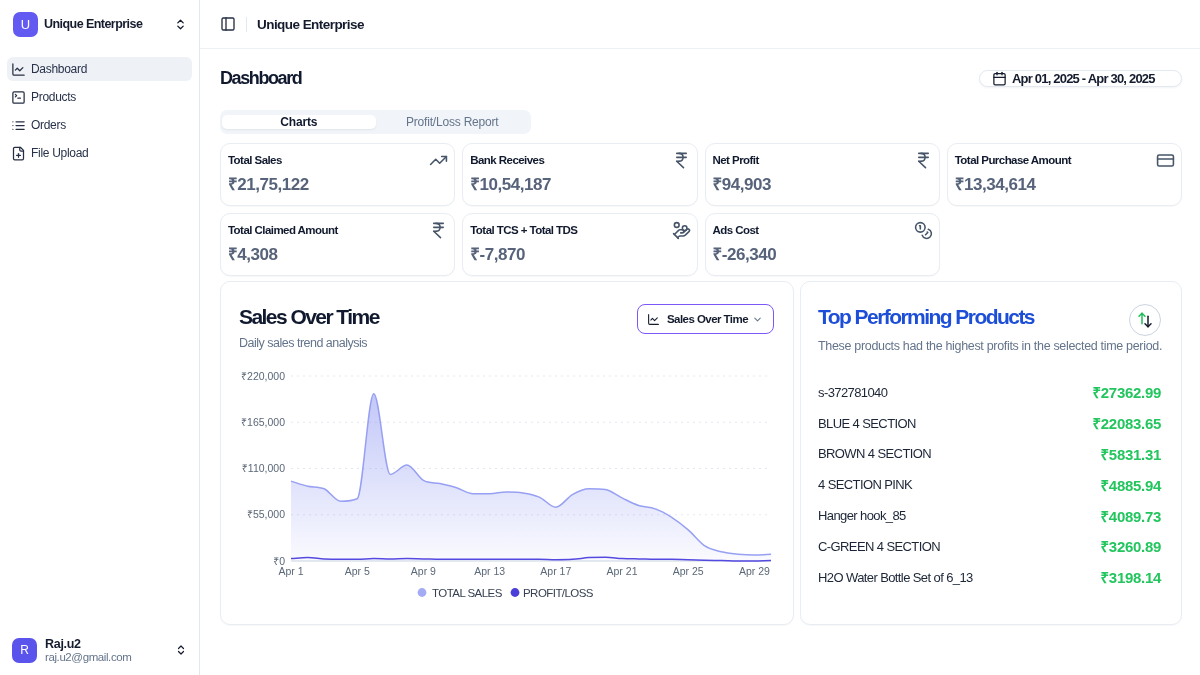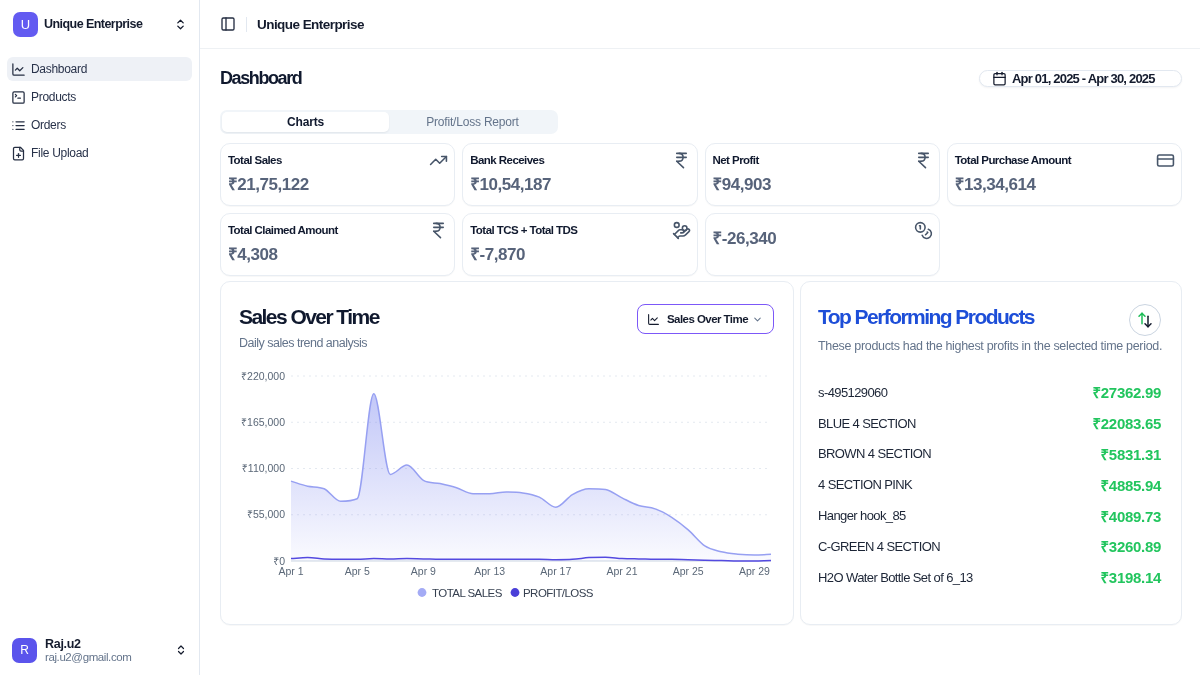--- a/index.html
+++ b/index.html
@@ -26,22 +26,22 @@
 .main { position:absolute; left:200px; top:0; width:1000px; height:675px; }
 .header { height:48px; box-shadow:0 1px 0 #eef1f4; display:flex; align-items:center; padding:0 20px; }
 .hsep { width:1px; height:15px; background:#e2e8f0; margin:0 10px; }
 .h-title { font-size:13.5px; font-weight:700; letter-spacing:-0.55px; color:#141b2d; }
 .content { padding:0 18px 0 20px; }
 .page-head { display:flex; align-items:center; justify-content:space-between; margin-top:15px; height:31px;}
 .page-title { font-size:18px; font-weight:700; letter-spacing:-1.4px; color:#10192e; }
 .date-btn { height:17px; width:203px; border:1px solid #e2e8f0; border-radius:9px; background:#fff;
   display:flex; align-items:center; padding:0 12px; box-shadow:0 1px 2px rgba(15,23,42,.05); }
 .date-btn span { font-size:13px; font-weight:700; letter-spacing:-0.8px; color:#141b2d; margin-left:5px; }
-.tabs { margin-top:16px; width:338px; height:24px; background:#f1f5f9; border-radius:7px;
-  display:flex; padding:2px; }
+.tabs { margin-top:16px; width:311px; height:24px; background:#f1f5f9; border-radius:7px;
+  display:flex; padding:2px;align-items:center; }
 .tab { flex:1; border-radius:5px; display:flex; align-items:center; justify-content:center;
   font-size:12px; color:#64748b; letter-spacing:-0.2px; }
 .tab.active { background:#fff; color:#10192e; font-weight:700; box-shadow:0 1px 2px rgba(15,23,42,.07); }
 .stats { margin-top:9px; display:grid; grid-template-columns:repeat(4,1fr); gap:7px; }
 .stat { height:63px; background:#fff; border:1px solid #e8edf3; border-radius:10px;
   padding:8px 8px 8px 7px; position:relative; box-shadow:0 1px 1px rgba(15,23,42,.03); }
 .stat-title { font-size:11.5px; font-weight:700; letter-spacing:-0.55px; color:#10192e; line-height:16px; }
 .stat-value { font-size:17px; font-weight:700; letter-spacing:-0.45px; color:#57637a; margin-top:4px; }
 .stat svg { position:absolute; right:6px; top:7px; width:19px; height:19px; }
 .bottom { margin-top:5px; display:grid; grid-template-columns:574px 382px; gap:6px; }
@@ -203,20 +203,21 @@
           <div class="stat-value">₹-7,870</div>
         <svg width="17" height="17" viewBox="0 0 24 24" fill="none" stroke="#475569" stroke-width="2" stroke-linecap="round" stroke-linejoin="round">
             <path d="M11 15h2a2 2 0 1 0 0-4h-3c-.6 0-1.1.2-1.4.6L3 17"></path>
             <path d="m7 21 1.6-1.4c.3-.4.8-.6 1.4-.6h4c1.1 0 2.1-.4 2.8-1.2l4.6-4.4a2 2 0 0 0-2.75-2.91l-4.2 3.9"></path>
             <path d="m2 16 6 6"></path>
             <circle cx="16" cy="9" r="2.9"></circle>
             <circle cx="6" cy="5" r="3"></circle>
           </svg>
         </div>
       <div class="stat">
+          <div class="stat-title">Ads Cost</div>
           <div class="stat-value">₹-26,340</div>
         <svg width="17" height="17" viewBox="0 0 24 24" fill="none" stroke="#475569" stroke-width="2" stroke-linecap="round" stroke-linejoin="round">
             <circle cx="8" cy="8" r="6"></circle>
             <path d="M18.09 10.37A6 6 0 1 1 10.34 18"></path>
             <path d="M7 6h1v4"></path>
             <path d="m16.71 13.88.7.71-2.82 2.82"></path>
           </svg>
         </div>
     </div>
     <div class="bottom">
@@ -277,21 +278,21 @@
                 <path d="M8 3v14"></path>
               </g>
               <g stroke="#141b2d">
                 <path d="m12 17 4 4 4-4"></path>
                 <path d="M16 21V7"></path>
               </g>
             </svg>
         </div>
         <div class="plist">
           <div class="prow">
-              <span class="pname">s-495129060</span>
+              <span class="pname">s-372781040</span>
               <span class="pval">₹27362.99</span>
             </div>
           <div class="prow">
               <span class="pname">BLUE 4 SECTION</span>
               <span class="pval">₹22083.65</span>
             </div>
           <div class="prow">
               <span class="pname">BROWN 4 SECTION</span>
               <span class="pval">₹5831.31</span>
             </div>

